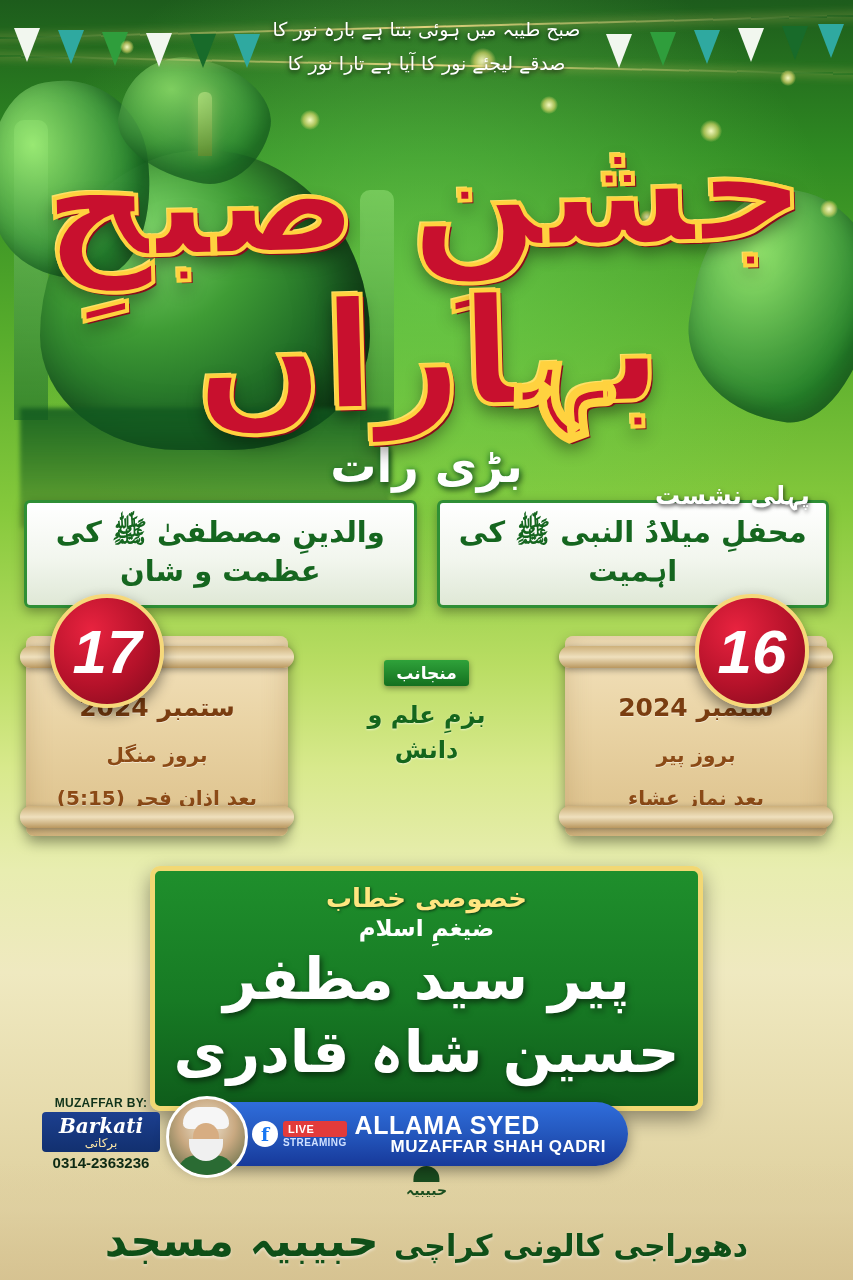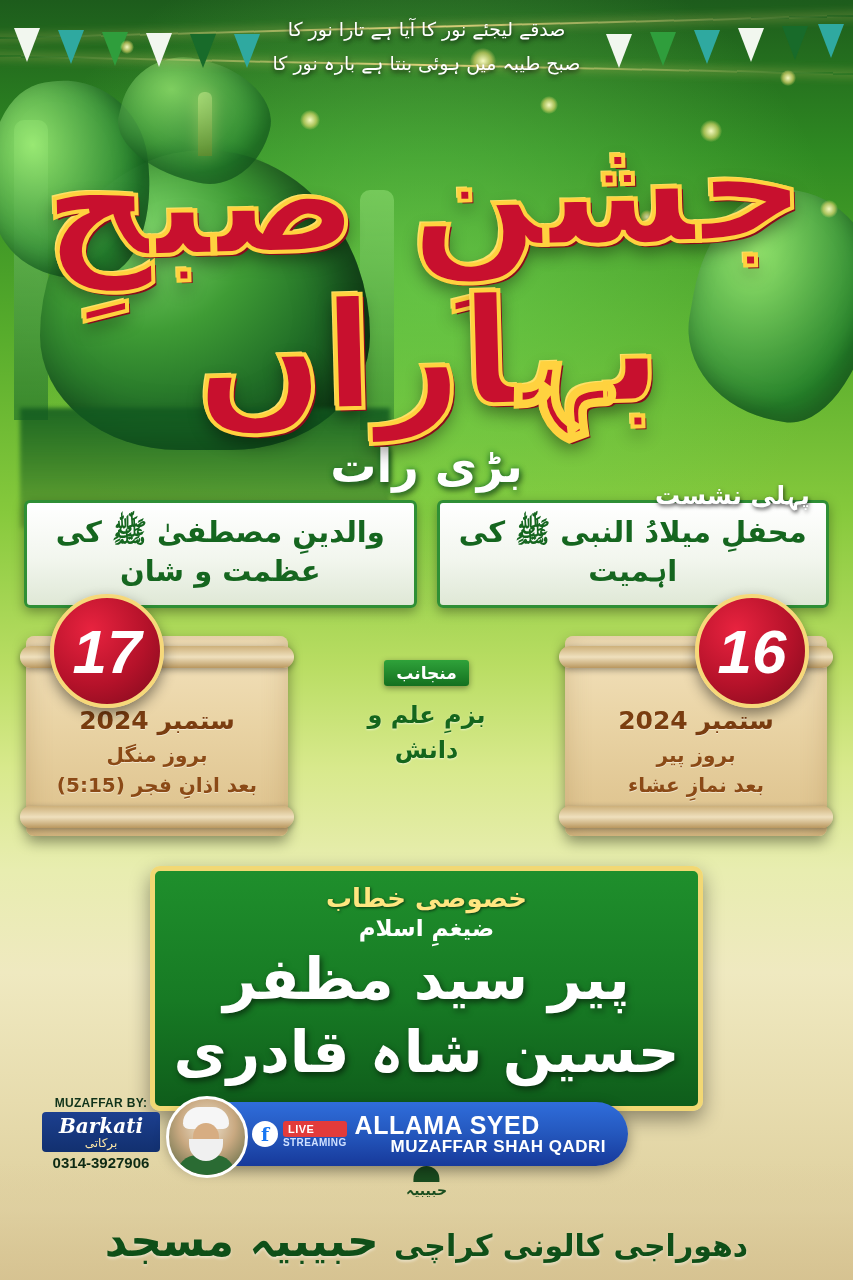--- a/index.html
+++ b/index.html
@@ -270,21 +270,21 @@
     font-weight: bold;
     color: #7a3d10;
     text-align: center;
     line-height: 1.5;
     text-shadow: 0 1px 0 rgba(255,255,255,0.5);
   }
   .scroll-sub {
     display: block;
     font-size: 20px;
     color: #8b4a16;
-    margin-top: 0;
+    margin-top: 13px;
   }
 
   
   .mid-ribbon {
     position: absolute;
     top: 660px;
     left: 50%;
     transform: translateX(-50%);
     width: 150px;
     text-align: center;
@@ -570,22 +570,22 @@
   <div class="bokeh" style="left:470px; top:48px; width:26px; height:26px;"></div>
   <div class="bokeh" style="left:540px; top:96px; width:18px; height:18px;"></div>
   <div class="bokeh" style="left:700px; top:120px; width:22px; height:22px;"></div>
   <div class="bokeh" style="left:780px; top:70px; width:16px; height:16px;"></div>
   <div class="bokeh" style="left:300px; top:110px; width:20px; height:20px;"></div>
   <div class="bokeh" style="left:120px; top:40px; width:14px; height:14px;"></div>
   <div class="bokeh" style="left:640px; top:210px; width:14px; height:14px;"></div>
   <div class="bokeh" style="left:820px; top:200px; width:18px; height:18px;"></div>
 
   <div class="couplet">
+    <div>صبح طیبہ میں ہوئی بنتا ہے بارہ نور کا</div>
     <div>صدقے لیجئے نور کا آیا ہے تارا نور کا</div>
-    <div>صبح طیبہ میں ہوئی بنتا ہے بارہ نور کا</div>
   </div>
 
   <div class="title-wrap">
     <div class="title-main">جشنِ صبحِ بہاراں</div>
     <div class="title-sub">بڑی رات</div>
   </div>
 
   <div class="sessions">
     <div class="session-card">
       <div class="session-label">پہلی نشست</div>
@@ -628,21 +628,21 @@
     <div class="zeegham">ضیغمِ اسلام</div>
     <div class="speaker-name">پیر سید مظفر حسین شاہ قادری</div>
   </div>
 
   <div class="designer">
     <div class="dlabel">MUZAFFAR BY:</div>
     <div class="dbox">
       <div class="dname">Barkati</div>
       <div class="durdu">برکاتی</div>
     </div>
-    <div class="dphone">0314-3927906</div>
+    <div class="dphone">0314-2363236</div>
   </div>
 
   <div class="live-bar">
     <div class="live-portrait">
       <div class="body"></div>
       <div class="turban"></div>
       <div class="face"></div>
       <div class="beard"></div>
     </div>
     <div class="fb-badge">

